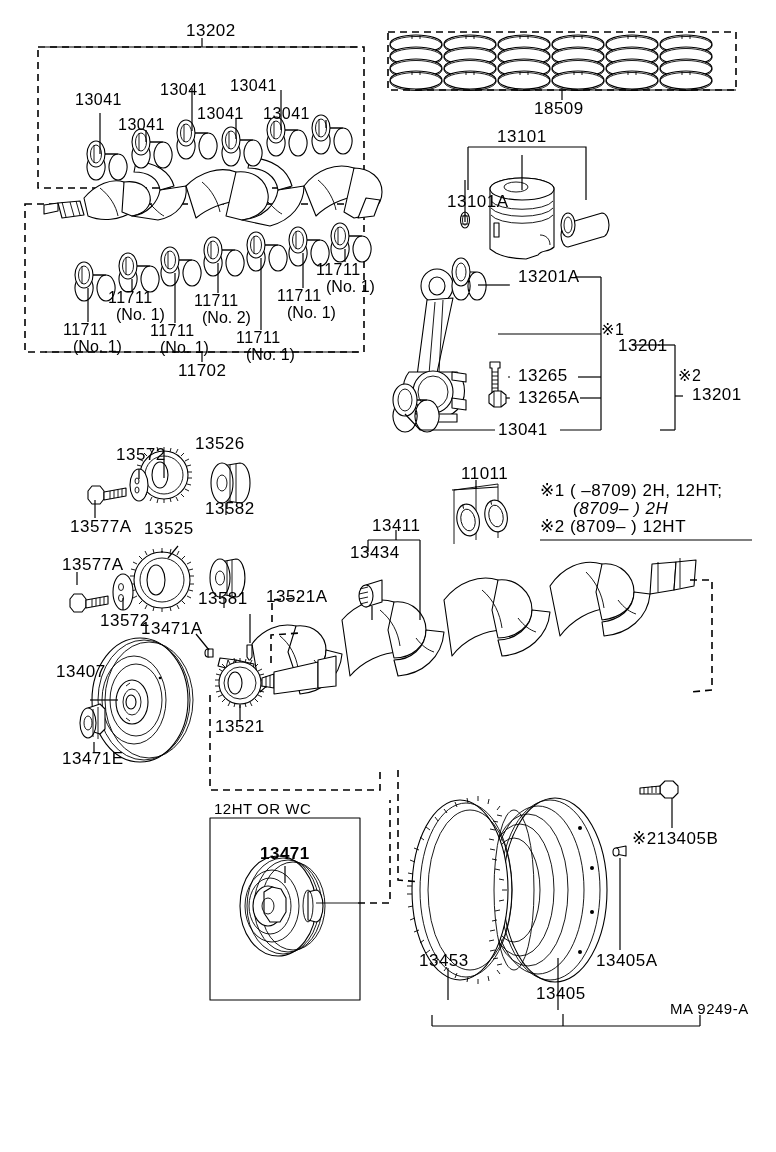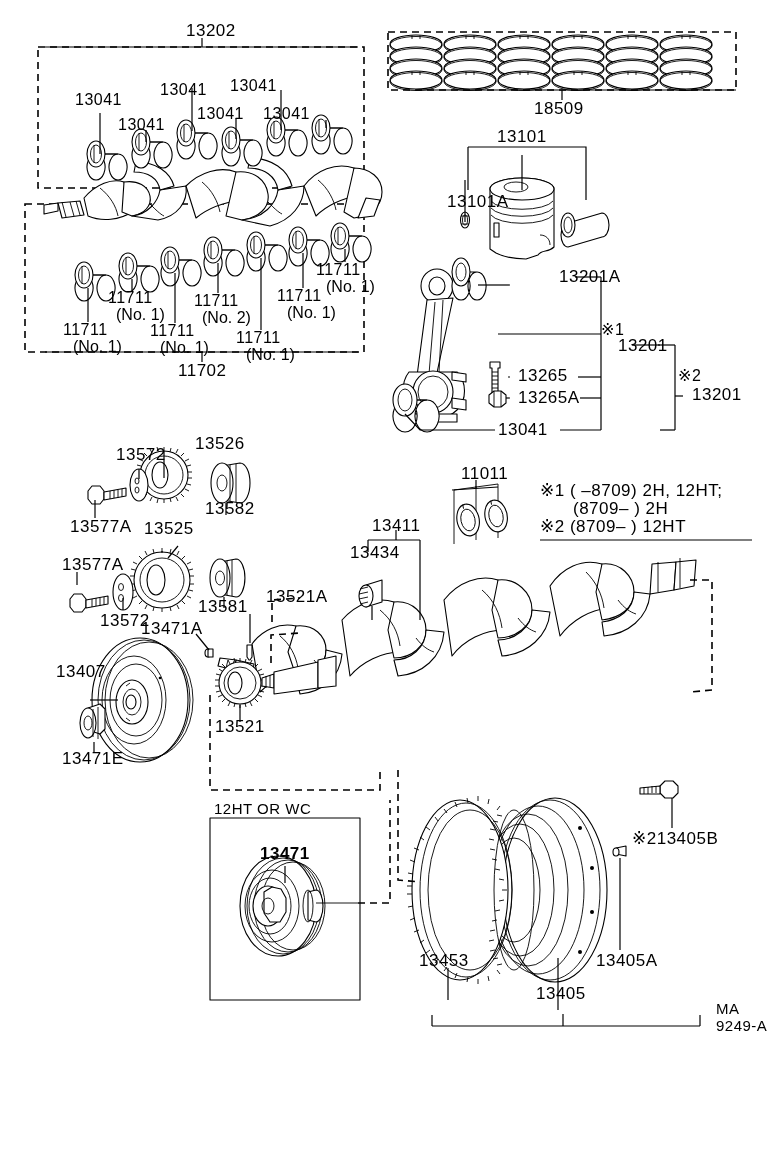--- a/index.html
+++ b/index.html
@@ -5,21 +5,21 @@
 <style>
   html,body{margin:0;padding:0;background:#ffffff;}
   body{width:776px;height:1152px;position:relative;overflow:hidden;
        font-family:"Liberation Sans","DejaVu Sans",sans-serif;color:#000;}
   .sheet{position:absolute;left:0;top:0;width:776px;height:1016px;}
   svg.art{position:absolute;left:0;top:0;width:776px;height:1152px;overflow:visible;}
   .lbl{position:absolute;white-space:nowrap;font-size:16px;letter-spacing:0.5px;
        font-family:"Liberation Sans","DejaVu Sans",sans-serif;line-height:1;}
   .lbl.sm{font-size:16px;letter-spacing:0px;}
   .lbl.big{font-size:17px;}
-  .sig{position:absolute;font-size:15px;letter-spacing:0.5px;margin-left:46px;}
+  .sig{position:absolute;font-size:15px;letter-spacing:0.5px;}
   .boxtitle{position:absolute;font-size:15px;letter-spacing:0.5px;}
   
   .st{fill:none;stroke:#000;stroke-width:1.1;stroke-linejoin:round;stroke-linecap:round;}
   .stf{fill:#fff;stroke:#000;stroke-width:1.1;stroke-linejoin:round;}
   .thin{fill:none;stroke:#000;stroke-width:0.9;}
   .lead{fill:none;stroke:#000;stroke-width:1.2;}
   .dash{fill:none;stroke:#000;stroke-width:1.6;stroke-dasharray:7 5;}
   .blk{fill:#000;}
 </style>
 </head>
@@ -495,47 +495,47 @@
 <div class="lbl sm" style="left:287px;top:305px;">(No. 1)</div>
 
 <div class="lbl" style="left:316px;top:262px;">11711</div>
 <div class="lbl sm" style="left:326px;top:279px;">(No. 1)</div>
 
 <div class="lbl big" style="left:534px;top:100px;">18509</div>
 
 <div class="lbl big" style="left:497px;top:128px;">13101</div>
 <div class="lbl big" style="left:447px;top:165px;margin-top:28px;">13101A</div>
 
-<div class="lbl big" style="left:518px;top:268px;margin-left:41px;">13201A</div>
+<div class="lbl big" style="left:518px;top:268px;">13201A</div>
 <div class="lbl big" style="left:618px;top:337px;">13201</div>
 <div class="lbl big" style="left:692px;top:386px;">13201</div>
 <div class="lbl big" style="left:518px;top:367px;">13265</div>
 <div class="lbl big" style="left:518px;top:389px;">13265A</div>
 <div class="lbl big" style="left:498px;top:421px;">13041</div>
 <div class="lbl" style="left:601px;top:322px;">※1</div>
 <div class="lbl" style="left:678px;top:368px;">※2</div>
 
 <div class="lbl big" style="left:461px;top:465px;">11011</div>
 
 <div class="lbl big" style="left:540px;top:482px;">※1 (      –8709) 2H, 12HT;</div>
-<div class="lbl big" style="left:573px;top:500px;">(8709–        ) 2H</div>
+<div class="lbl big" style="left:573px;top:500px;font-style:italic;">(8709–        ) 2H</div>
 <div class="lbl big" style="left:540px;top:518px;">※2 (8709–        ) 12HT</div>
 
 <div class="lbl big" style="left:372px;top:517px;">13411</div>
 <div class="lbl big" style="left:350px;top:544px;">13434</div>
 
 <div class="lbl big" style="left:155px;top:435px;margin-left:40px;">13526</div>
 <div class="lbl big" style="left:116px;top:446px;">13572</div>
 <div class="lbl big" style="left:70px;top:518px;">13577A</div>
 <div class="lbl big" style="left:205px;top:500px;">13582</div>
 
 <div class="lbl big" style="left:144px;top:520px;">13525</div>
 <div class="lbl big" style="left:62px;top:556px;">13577A</div>
 <div class="lbl big" style="left:100px;top:612px;">13572</div>
-<div class="lbl big" style="left:198px;top:590px;margin-top:8px;">13581</div>
+<div class="lbl big" style="left:198px;top:590px;">13581</div>
 
 <div class="lbl big" style="left:266px;top:588px;">13521A</div>
 <div class="lbl big" style="left:141px;top:620px;">13471A</div>
 
 <div class="lbl big" style="left:56px;top:663px;">13407</div>
 <div class="lbl big" style="left:62px;top:750px;">13471E</div>
 <div class="lbl big" style="left:215px;top:718px;">13521</div>
 
 <div class="boxtitle" style="left:214px;top:800px;">12HT OR WC</div>
 <div class="lbl big" style="left:260px;top:845px;font-weight:bold;">13471</div>

